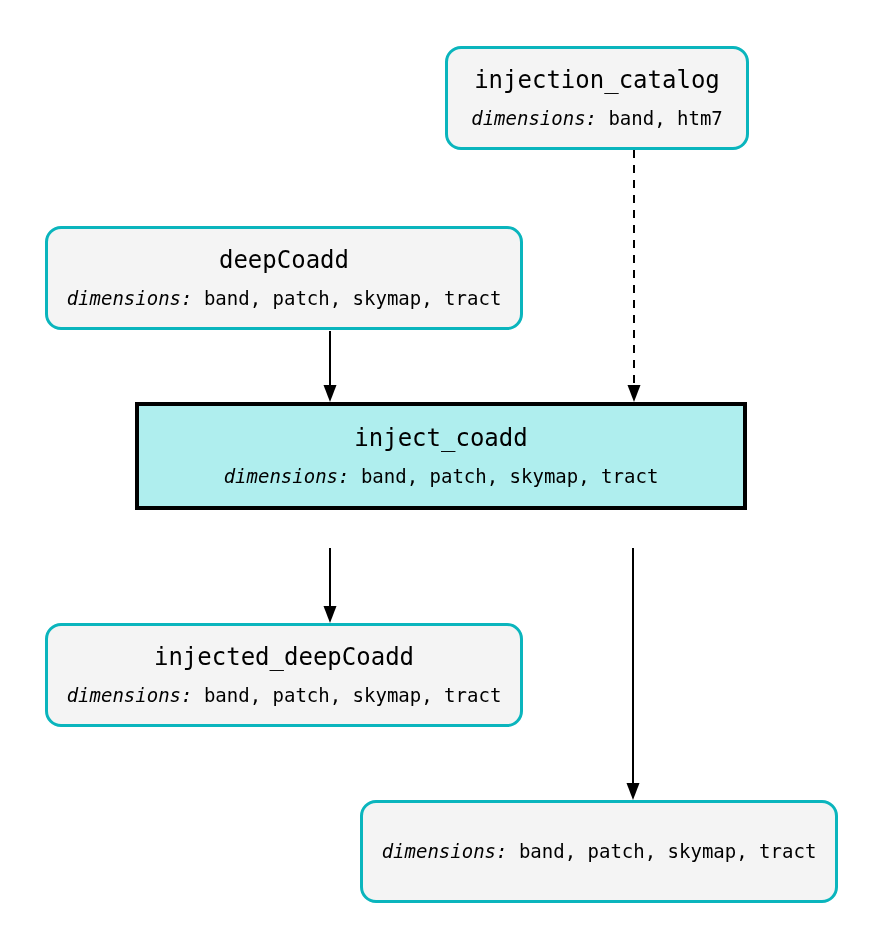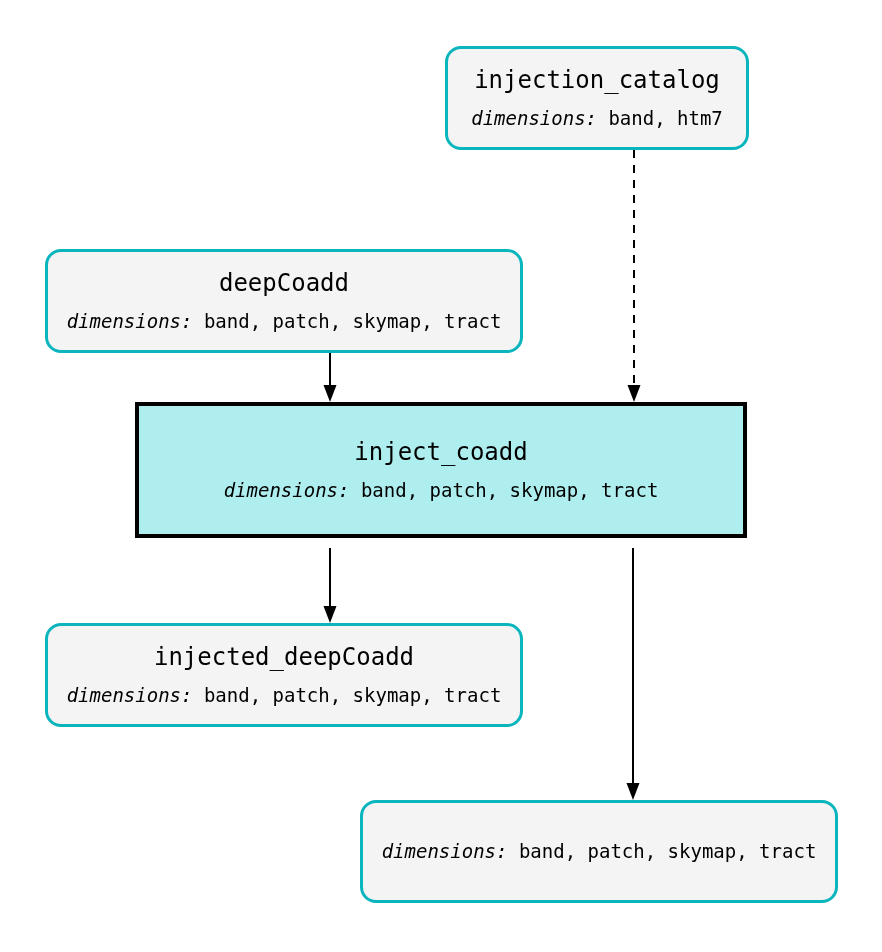--- a/index.html
+++ b/index.html
@@ -49,22 +49,22 @@
     font-size: 19px;
     line-height: 1.1;
     white-space: nowrap;
   }
   .dims-label {
     font-style: italic;
     margin-right: 0.6em;
   }
   
   #node-injection_catalog        { left: 445px; top:  46px; width: 304px; height: 104px; }
-  #node-deepCoadd                { left:  45px; top: 226px; width: 478px; height: 104px; margin-top: 23px; }
-  #node-inject_coadd             { left: 135px; top: 402px; width: 612px; height: 136px; }
+  #node-deepCoadd                { left:  45px; top: 226px; width: 478px; height: 104px; }
+  #node-inject_coadd             { left: 135px; top: 402px; width: 612px; height: 108px; }
   #node-injected_deepCoadd       { left:  45px; top: 623px; width: 478px; height: 104px; }
   #node-injected_deepCoadd_catalog { left: 360px; top: 800px; width: 478px; height: 103px; }
 </style>
 </head>
 <body>
 
 <div class="canvas">
 
   <svg class="edges-layer" width="882" height="952" viewBox="0 0 882 952" xmlns="http://www.w3.org/2000/svg">
 

